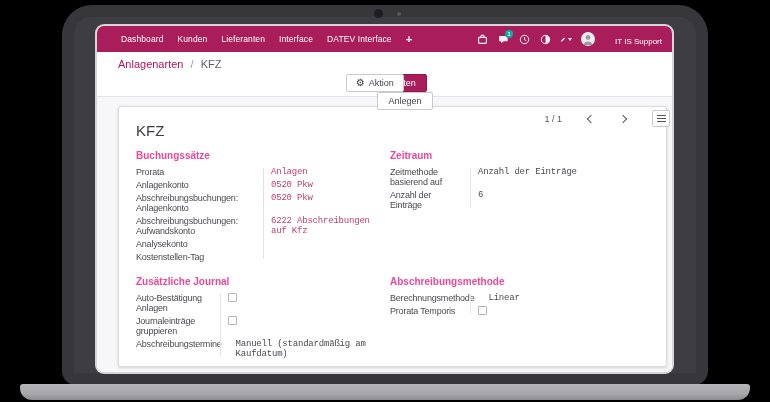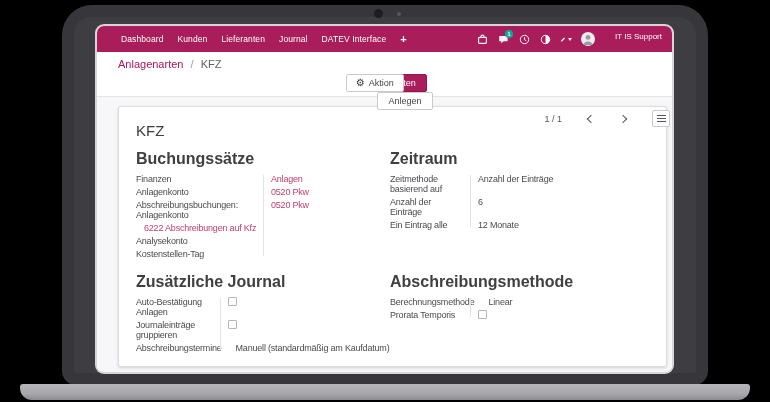--- a/index.html
+++ b/index.html
@@ -32,21 +32,21 @@
   .topbar .menu .plus { font-size:11px; font-weight:bold; }
   .topbar-right { margin-left:auto; display:flex; align-items:center; gap:9px; }
   .tb-icon { width:12px; height:12px; display:inline-flex; align-items:center;
     justify-content:center; position:relative; opacity:.95; }
   .tb-icon svg { display:block; }
   .badge { position:absolute; top:-3px; right:-4px; width:8px; height:8px;
     border-radius:50%; background:#00b3a4; color:#fff; font-size:5.5px;
     line-height:8px; text-align:center; font-weight:bold; }
   .caret-down { width:0; height:0; border-left:2.5px solid transparent;
     border-right:2.5px solid transparent; border-top:3px solid #fff; margin-left:2px; }
-  .user { display:flex; align-items:flex-start; gap:20px; }
+  .user { display:flex; align-items:flex-end; gap:20px; }
   .avatar { width:14px; height:14px; border-radius:50%; background:#ececef;
     display:flex; align-items:center; justify-content:center; overflow:hidden; }
   .user-name { font-size:8px; white-space:nowrap; }
 
   
   .control { background:#fff; padding:6px 2px 4px 21px; flex:0 0 auto; }
   .breadcrumb { font-size:11px; line-height:13px; }
   .breadcrumb .bc-link { color:#b0145c; cursor:pointer; }
   .breadcrumb .bc-sep { color:#9a9aa0; margin:0 4px; }
   .breadcrumb .bc-cur { color:#5f5f66; }
@@ -70,50 +70,50 @@
     justify-content:center; gap:1.6px; cursor:pointer; }
   .menu-btn i { display:block; width:9px; height:1.4px; background:#55555c; }
 
   
   .content { flex:1; background:#f7f7f9; border-top:1px solid #e4e4e7;
     padding:9px 5px 0 21px; }
   .sheet { background:#fff; border:1px solid #dcdcdf; border-radius:3px;
     box-shadow:0 1px 3px rgba(0,0,0,.15); height:261px; padding:15px 10px 0 17px; }
   .sheet-title { font-size:15px; font-weight:500; color:#3c3c42; margin-bottom:11px; }
   .groups { display:grid; grid-template-columns:254px 1fr; row-gap:11px; }
-  .group h3 { font-size:16px; font-weight:bold; color:#404040; margin-bottom:6px; }
+  .group h3 { font-size:10px; font-weight:bold; color:#ec4899; margin-bottom:6px; }
   .fields { position:relative; }
   .fields::before { content:""; position:absolute; top:1px; bottom:3px;
     left:var(--lw); width:1px; background:#e3e3e6; }
   .frow { display:flex; align-items:flex-start; margin-bottom:3px; min-height:10px; }
   .flabel { flex:0 0 var(--lw); padding-right:6px; font-size:9px; letter-spacing:-.2px;
     line-height:10px; color:#4b4b51; }
   .fval { padding-left:8px; font-size:9px; letter-spacing:-.2px; line-height:10px;
-    color:#4b4b51; min-height:10px; }
+    color:#4b4b51; min-height:10px;font-family:Liberation Mono, monospace; }
   .fval.link { color:#c23e6b; cursor:pointer; }
   .cb { width:9px; height:9px; border:1px solid #b5b5bb; border-radius:1px;
     background:#fff; margin-left:8px; cursor:pointer; }
   .g1 { --lw:127px; } .g2 { --lw:80px; } .g3 { --lw:84px; } .g4 { --lw:80px; }
 </style>
 </head>
 <body>
 
 <div class="laptop-body"></div>
 <div class="cam-big"></div>
 <div class="cam-small"></div>
 <div class="laptop-base"></div>
 
 <div class="screen">
 
   <div class="topbar">
     <div class="menu">
       <span>Dashboard</span>
       <span>Kunden</span>
       <span>Lieferanten</span>
-      <span>Journal</span>
+      <span>Interface</span>
       <span>DATEV Interface</span>
       <span class="plus">+</span>
     </div>
     <div class="topbar-right">
       <span class="tb-icon">
         <svg width="11" height="11" viewBox="0 0 11 11" fill="none" stroke="#fff" stroke-width="1.1">
           <rect x="1.6" y="3.4" width="7.8" height="6" rx="0.8"></rect>
           <path d="M3.9 3.4 V2.7 a1.6 1.6 0 0 1 3.2 0 V3.4"></path>
         </svg>
       </span>
@@ -181,32 +181,33 @@
 
   <div class="content">
     <div class="sheet">
       <div class="sheet-title">KFZ</div>
       <div class="groups">
 
         <div class="group g1">
           <h3>Buchungssätze</h3>
           <div class="fields">
             <div class="frow">
-              <span class="flabel">Finanzen</span>
+              <span class="flabel">Prorata</span>
               <span class="fval link">Anlagen</span>
             </div>
             <div class="frow">
               <span class="flabel">Anlagenkonto</span>
               <span class="fval link">0520 Pkw</span>
             </div>
             <div class="frow">
               <span class="flabel">Abschreibungsbuchungen: Anlagenkonto</span>
               <span class="fval link">0520 Pkw</span>
             </div>
             <div class="frow">
+              <span class="flabel">Abschreibungsbuchungen: Aufwandskonto</span>
               <span class="fval link">6222 Abschreibungen auf Kfz</span>
             </div>
             <div class="frow">
               <span class="flabel">Analysekonto</span>
               <span class="fval"></span>
             </div>
             <div class="frow">
               <span class="flabel">Kostenstellen-Tag</span>
               <span class="fval"></span>
             </div>
@@ -217,24 +218,20 @@
           <h3>Zeitraum</h3>
           <div class="fields">
             <div class="frow">
               <span class="flabel">Zeitmethode basierend auf</span>
               <span class="fval">Anzahl der Einträge</span>
             </div>
             <div class="frow">
               <span class="flabel">Anzahl der Einträge</span>
               <span class="fval">6</span>
             </div>
-            <div class="frow">
-              <span class="flabel">Ein Eintrag alle</span>
-              <span class="fval">12 Monate</span>
-            </div>
           </div>
         </div>
 
         <div class="group g3">
           <h3>Zusätzliche Journal</h3>
           <div class="fields">
             <div class="frow">
               <span class="flabel">Auto-Bestätigung Anlagen</span>
               <span class="cb"></span>
             </div>

